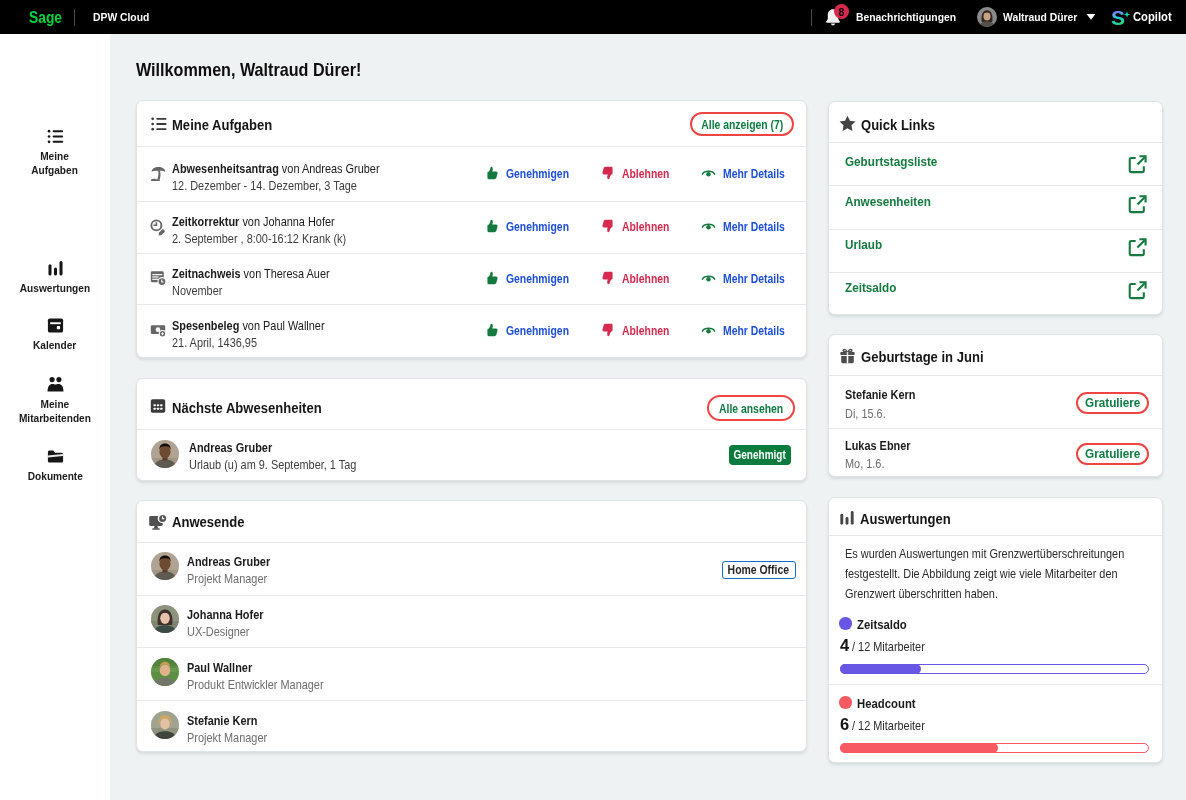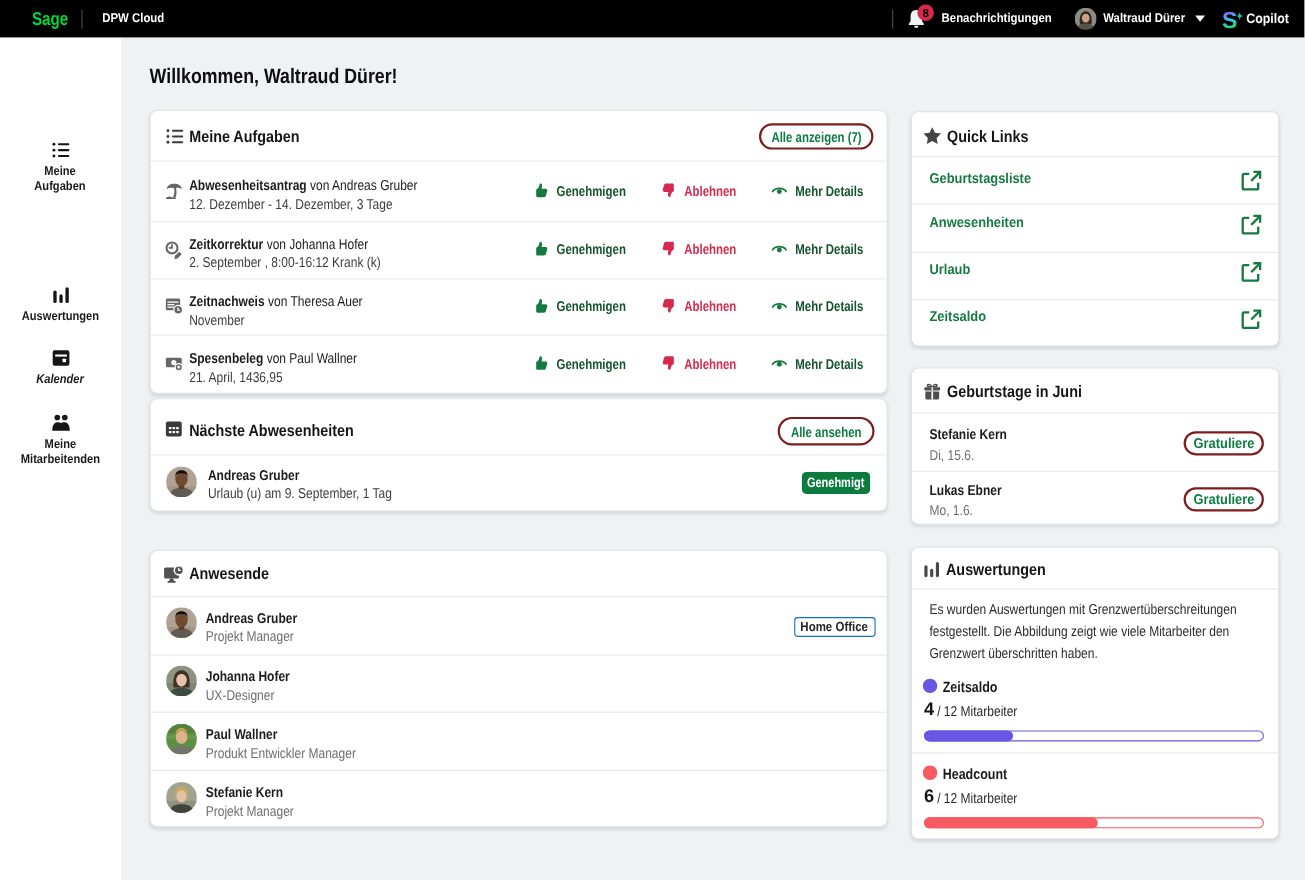--- a/index.html
+++ b/index.html
@@ -4,28 +4,28 @@
 <style>
 * { margin:0; padding:0; box-sizing:border-box; }
 html,body { width:1186px; height:800px; overflow:hidden; }
 body { font-family:"Liberation Sans", sans-serif; background:#eff2f3; position:relative; }
 #topbar { position:absolute; left:0; top:0; width:1186px; height:34px; background:#000; z-index:5;padding-left:16px; }
 #sidebar { position:absolute; left:0; top:34px; width:110px; height:766px; background:#fff; z-index:4; }
 .abs { position:absolute; }
 .card { position:absolute; background:#fff; border:1px solid #dfe4e7; border-radius:7px; box-shadow:0 2px 3px rgba(100,110,120,.18); }
 .divider { position:absolute; left:0; right:0; height:1px; background:#e8e8e8; }
 .ctitle { font-weight:bold; font-size:15px; color:#151515; transform:scaleX(.87); transform-origin:0 50%; white-space:nowrap; }
-.pill { position:absolute; border:2px solid #7f1d1d; border-radius:14px; color:#0e7c42; font-weight:bold; font-size:13px; display:flex; align-items:center; justify-content:center; background:#fff; white-space:nowrap; }
+.pill { position:absolute; border:2px solid #ef4444; border-radius:14px; color:#0e7c42; font-weight:bold; font-size:13px; display:flex; align-items:center; justify-content:center; background:#fff; white-space:nowrap; }
 .pill span { display:inline-block; transform:scaleX(.8); transform-origin:50% 50%; }
 .rowtitle { font-size:13px; color:#1b1b1b; white-space:nowrap; transform:scaleX(.84); transform-origin:0 50%; }
 .rowsub { font-size:13px; color:#3d3d3d; white-space:nowrap; transform:scaleX(.84); transform-origin:0 50%; }
 .grayrole { font-size:13px; color:#6e6e6e; white-space:nowrap; transform:scaleX(.84); transform-origin:0 50%; }
 .action { position:absolute; display:flex; align-items:center; gap:6px; font-weight:bold; font-size:13px; white-space:nowrap; }
 .action span { display:inline-block; transform:scaleX(.8); transform-origin:0 50%; }
-.green { color:#14532d; }
+.green { color:#1d4ed8; }
 .red { color:#d5294d; }
 .qlink { position:absolute; color:#157a40; font-weight:bold; font-size:13px; white-space:nowrap; transform:scaleX(.9); transform-origin:0 50%; }
 .sideitem { position:absolute; width:110px; display:flex; flex-direction:column; align-items:center; color:#1b1b1b; }
 .sideitem .lbl { font-size:11.5px; font-weight:bold; text-align:center; line-height:13.5px; margin-top:4px; transform:scaleX(.88); transform-origin:50% 0; white-space:nowrap; }
 .avatar { position:absolute; border-radius:50%; overflow:hidden; }
 .tbt { position:absolute; color:#fff; font-weight:bold; font-size:11.5px; white-space:nowrap; transform:scaleX(.9); transform-origin:0 50%; }
 </style>
 </head>
 <body>
 <div id="topbar">
@@ -89,37 +89,44 @@
   <div class="sideitem" style="top:225px;">
     <svg width="19" height="19" viewBox="0 0 20 20">
         <g fill="#161616">
           <rect x="2.6" y="5.4" width="3.2" height="12" rx="1.6"></rect>
           <rect x="8.4" y="9" width="3.2" height="8.4" rx="1.6"></rect>
           <rect x="14.2" y="2.2" width="3.2" height="15.2" rx="1.6"></rect>
         </g>
       </svg>
     <div class="lbl">Auswertungen</div>
   </div>
-  <div class="sideitem" style="top:282px;font-style:italic;">
+  <div class="sideitem" style="top:282px;">
     <svg width="19" height="19" viewBox="0 0 20 20">
         <path fill="#161616" d="M4 2.6 H16 Q18 2.6 18 4.6 V15.4 Q18 17.4 16 17.4 H4 Q2 17.4 2 15.4 V4.6 Q2 2.6 4 2.6 Z"></path>
         <rect x="4.4" y="6.6" width="11.2" height="2" fill="#fff"></rect>
         <rect x="11.4" y="10.6" width="3.4" height="3.4" rx="0.6" fill="#fff"></rect>
       </svg>
     <div class="lbl">Kalender</div>
   </div>
   <div class="sideitem" style="top:341px;">
     <svg width="19" height="19" viewBox="0 0 20 20">
         <g fill="#161616">
           <circle cx="6.4" cy="4.8" r="2.7"></circle>
           <circle cx="13.6" cy="4.8" r="2.7"></circle>
           <path d="M1.6 17.4 C1.6 11.8 4 9.4 6.9 9.4 C8.3 9.4 9 10 10 10 C11 10 11.7 9.4 13.1 9.4 C16 9.4 18.4 11.8 18.4 17.4 Z"></path>
         </g>
       </svg>
     <div class="lbl">Meine<br>Mitarbeitenden</div>
+  </div>
+  <div class="sideitem" style="top:413px;">
+    <svg width="19" height="19" viewBox="0 0 20 20">
+        <path fill="#161616" d="M2 5.2 Q2 3.6 3.6 3.6 H7.6 L9.6 6 H16.4 Q18 6 18 7.6 V14.8 Q18 16.4 16.4 16.4 H3.6 Q2 16.4 2 14.8 Z"></path>
+        <path d="M2 9 L18 7.4 V9.4 L2 11 Z" fill="#fff" opacity="0.9"></path>
+      </svg>
+    <div class="lbl">Dokumente</div>
   </div>
 </div>
 <div class="abs" id="heading" style="left:136px; top:59px; font-size:19px; font-weight:bold; color:#0e0e0e; transform:scaleX(.85); transform-origin:0 50%; white-space:nowrap;">Willkommen, Waltraud Dürer!</div>
 
 <div class="card" id="card1" style="left:136px; top:100px; width:671px; height:258px;">
   <svg class="abs" style="left:13px; top:14px;" width="18" height="18" viewBox="0 0 20 20">
       <g fill="#3a3a3a">
         <circle cx="3" cy="4.2" r="1.5"></circle>
         <circle cx="3" cy="10" r="1.5"></circle>
         <circle cx="3" cy="15.8" r="1.5"></circle>
@@ -263,21 +270,21 @@
     </div>
   <div class="action green" style="left:563px; top:221px;">
       <svg width="17" height="16" viewBox="0 0 20 20">
         <path d="M2.4 11.4 C5 6.7 15 6.7 17.6 11.4" stroke="#157a40" stroke-width="2" stroke-linecap="round" fill="none"></path>
         <circle cx="10" cy="11.5" r="2.8" fill="#157a40"></circle>
       </svg>
       <span>Mehr Details</span>
     </div>
 </div>
 
-<div class="card" id="card2" style="left:136px; top:362px; width:671px; height:103px;">
+<div class="card" id="card2" style="left:136px; top:378px; width:671px; height:103px;">
   <svg class="abs" style="left:12px; top:18px;" width="18" height="18" viewBox="0 0 20 20">
       <path fill="#3a3a3a" d="M4 2.4 H16 Q18 2.4 18 4.4 V15.6 Q18 17.6 16 17.6 H4 Q2 17.6 2 15.6 V4.4 Q2 2.4 4 2.4 Z"></path>
       <g fill="#fff">
         <rect x="5" y="8" width="2.6" height="2.2" rx="0.5"></rect>
         <rect x="8.7" y="8" width="2.6" height="2.2" rx="0.5"></rect>
         <rect x="12.4" y="8" width="2.6" height="2.2" rx="0.5"></rect>
         <rect x="5" y="12" width="2.6" height="2.2" rx="0.5"></rect>
         <rect x="8.7" y="12" width="2.6" height="2.2" rx="0.5"></rect>
         <rect x="12.4" y="12" width="2.6" height="2.2" rx="0.5"></rect>
       </g>

